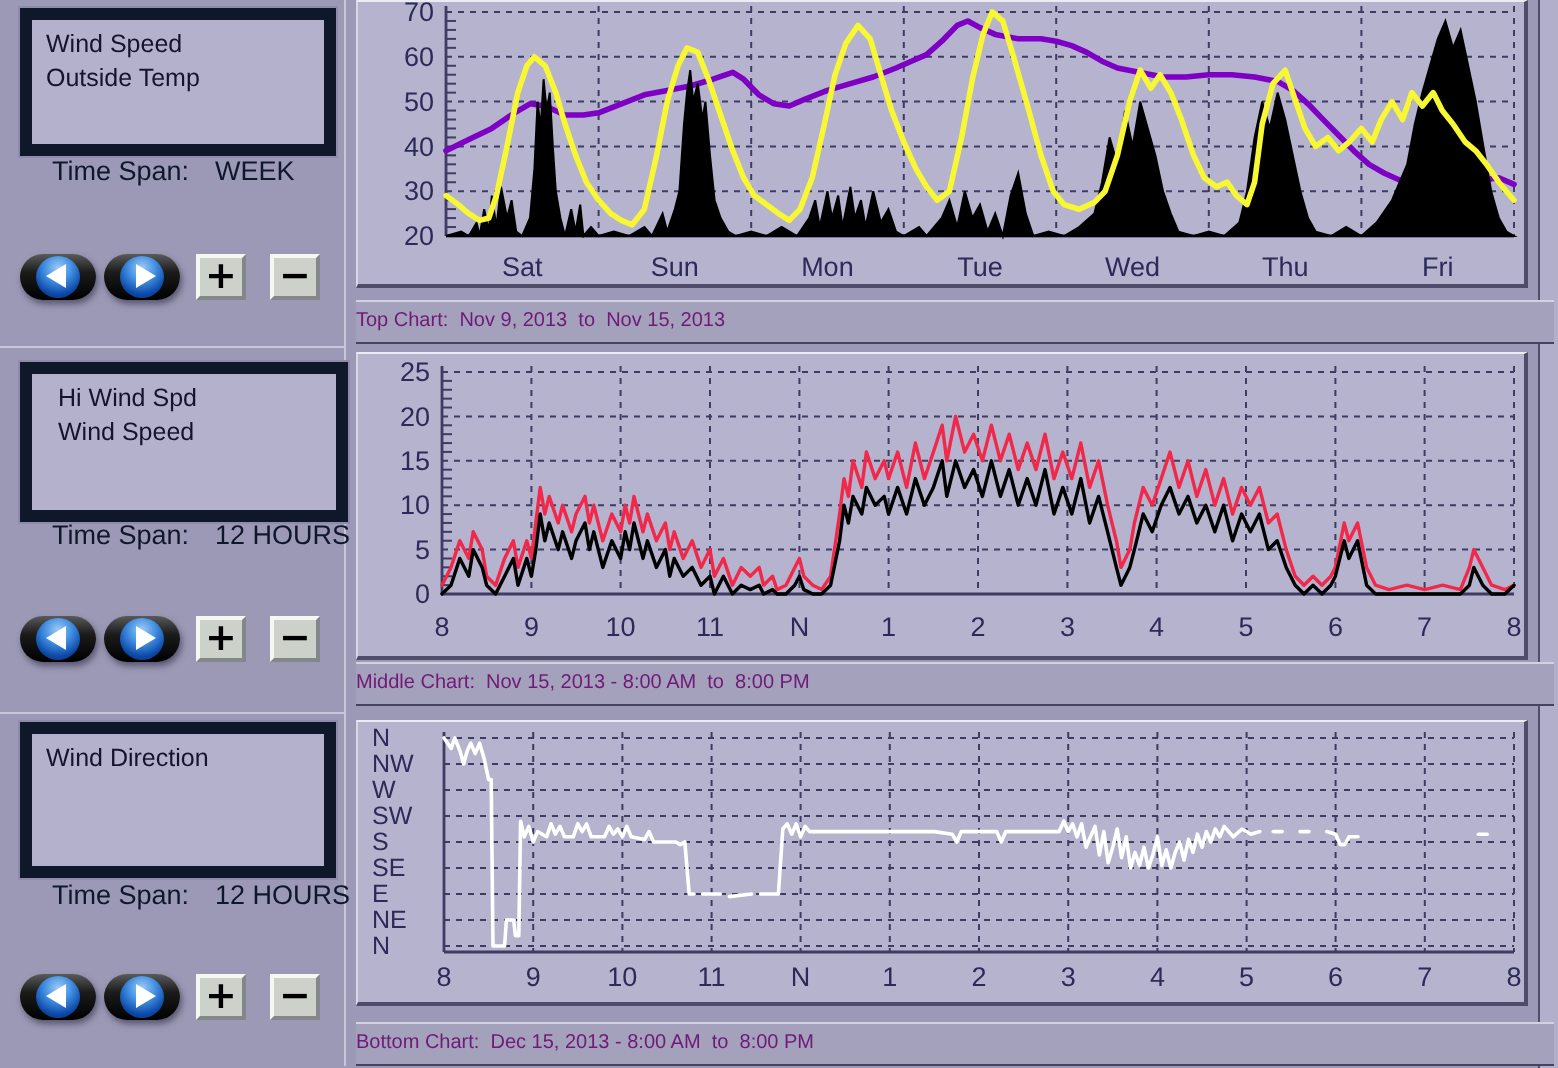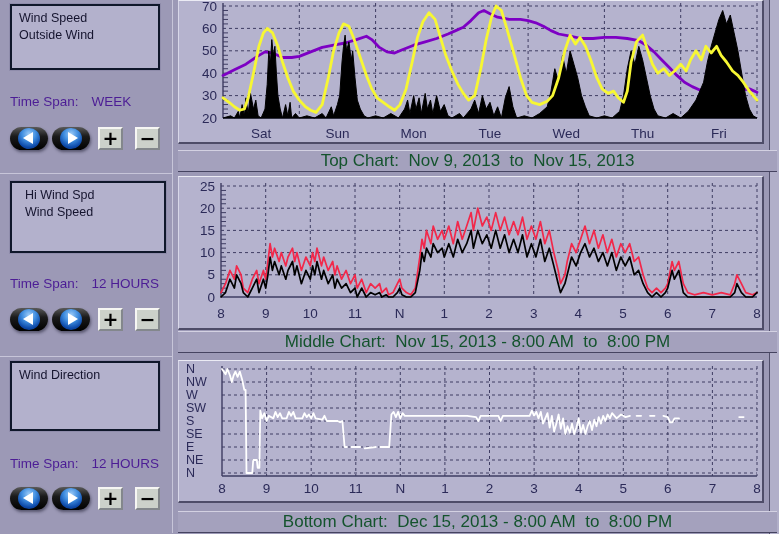--- a/index.html
+++ b/index.html
@@ -1,52 +1,52 @@
 <!DOCTYPE html>
 <html><head>
 <meta charset="utf-8">
 <style>
   html,body{margin:0;padding:0;background:#6e6c84;}
   .app{position:relative;width:779px;height:534px;background:#9c99b6;overflow:hidden;
        font-family:"Liberation Sans",sans-serif;-webkit-font-smoothing:antialiased;}
   .sidebar-sec{position:absolute;left:0;width:172px;border-right:1px solid #c7c5d9;border-bottom:1px solid #c7c5d9;}
-  .legend-box{position:absolute;left:10px;width:132px;background:#b3b1cc;border:2px solid #0f172a;
+  .legend-box{position:absolute;left:10px;width:132px;background:#b3b1cc;border:6px solid #0f172a;
               box-shadow:0 0 0 1px #8f8cab;color:#15142e;font-size:12.5px;line-height:17px;padding:4px 7px;}
-  .timespan{position:absolute;left:10px;font-size:13.5px;color:#4c1d95;white-space:pre;margin-top:16px;}
+  .timespan{position:absolute;left:26px;font-size:13.5px;color:#0f172a;white-space:pre;}
   .timespan .ts-val{margin-left:13px;}
   .btn-row{position:absolute;left:10px;width:160px;height:26px;}
   .nav-btn{position:absolute;width:38px;height:23px;border:none;padding:0;border-radius:12px;cursor:pointer;
            background:linear-gradient(180deg,#5a5a5a 0%,#1b1b1b 40%,#000 100%);
            box-shadow:1px 2px 3px rgba(20,20,40,.5);}
   .nav-btn .orb{position:absolute;left:8px;top:1px;width:22px;height:21px;border-radius:50%;
            background:radial-gradient(circle at 50% 28%,#9ccaf6 0%,#3f8de0 38%,#0c47a6 72%,#063070 100%);}
   .tri{position:absolute;top:5px;width:0;height:0;}
   .tri-left{left:13px;border-right:10px solid #fff;border-top:6.5px solid transparent;border-bottom:6.5px solid transparent;}
   .tri-right{left:16px;border-left:10px solid #fff;border-top:6.5px solid transparent;border-bottom:6.5px solid transparent;}
   .sq-btn{position:absolute;width:25px;height:23px;padding:0;cursor:pointer;background:#ccd1ca;color:#000;
           border-style:solid;border-width:2px;border-color:#f6f6f3 #83878c #83878c #f6f6f3;
           font-family:"DejaVu Sans",sans-serif;font-size:19px;font-weight:bold;line-height:17px;}
   .chart-panel{position:absolute;left:178px;width:586px;background:#b5b3ce;box-sizing:border-box;
           border-style:solid;border-width:1px 2px 2px 1px;border-color:#ebebf4 #4e4c68 #4e4c68 #d8d7e8;}
   .chart-panel svg{display:block;}
   .caption-bar{position:absolute;left:178px;width:599px;height:20px;z-index:3;background:#a4a1bd;
           border-top:1px solid #d3d1e2;border-bottom:1px solid #454360;
-          text-align:center;font-size:17px;line-height:20px;color:#14532d;white-space:pre;}
+          text-align:left;font-size:10px;line-height:20px;color:#701a75;white-space:pre;}
   .edge-strip{position:absolute;left:769px;top:0;width:10px;height:534px;background:#b1afc9;border-left:1px solid #504e6a;z-index:1;}
   svg text{fill:#2b2a58;font-family:"Liberation Sans",sans-serif;}
 </style>
 </head>
 <body>
 
 <div class="app">
 
   <div class="sidebar-sec" style="top:0;height:173px;">
     <div class="legend-box" style="top:4px;height:54px;">
       <div>Wind Speed</div>
-      <div>Outside Wind</div>
+      <div>Outside Temp</div>
     </div>
     <div class="timespan" style="top:78px;"><span>Time Span:</span><span class="ts-val">WEEK</span></div>
     <div class="btn-row" style="top:127px;">
       <button class="nav-btn" style="left:0;">
           <span class="orb"></span>
           <span class="tri tri-left"></span>
         </button>
       <button class="nav-btn" style="left:42px;">
           <span class="orb"></span>
           <span class="tri tri-right"></span>

